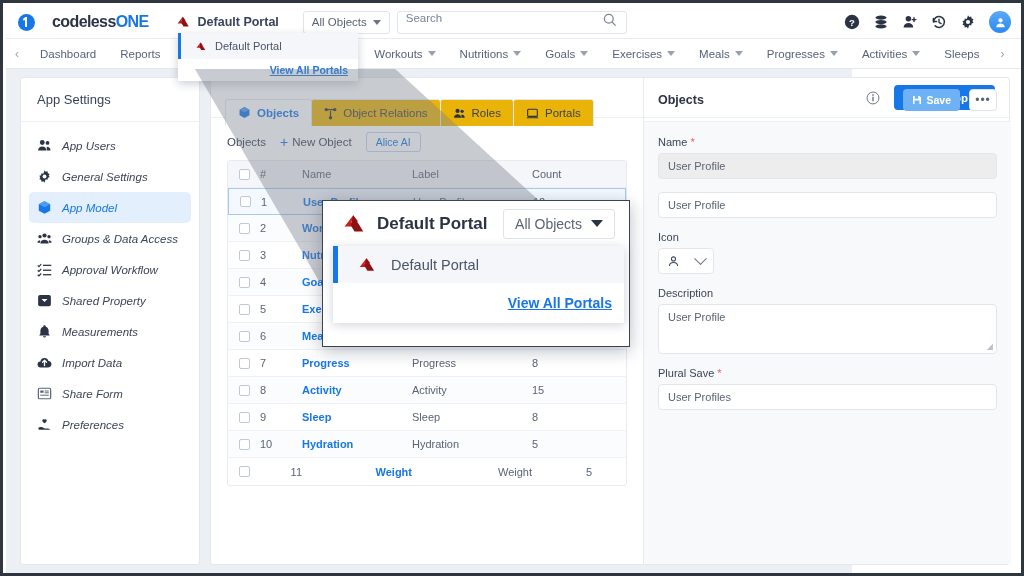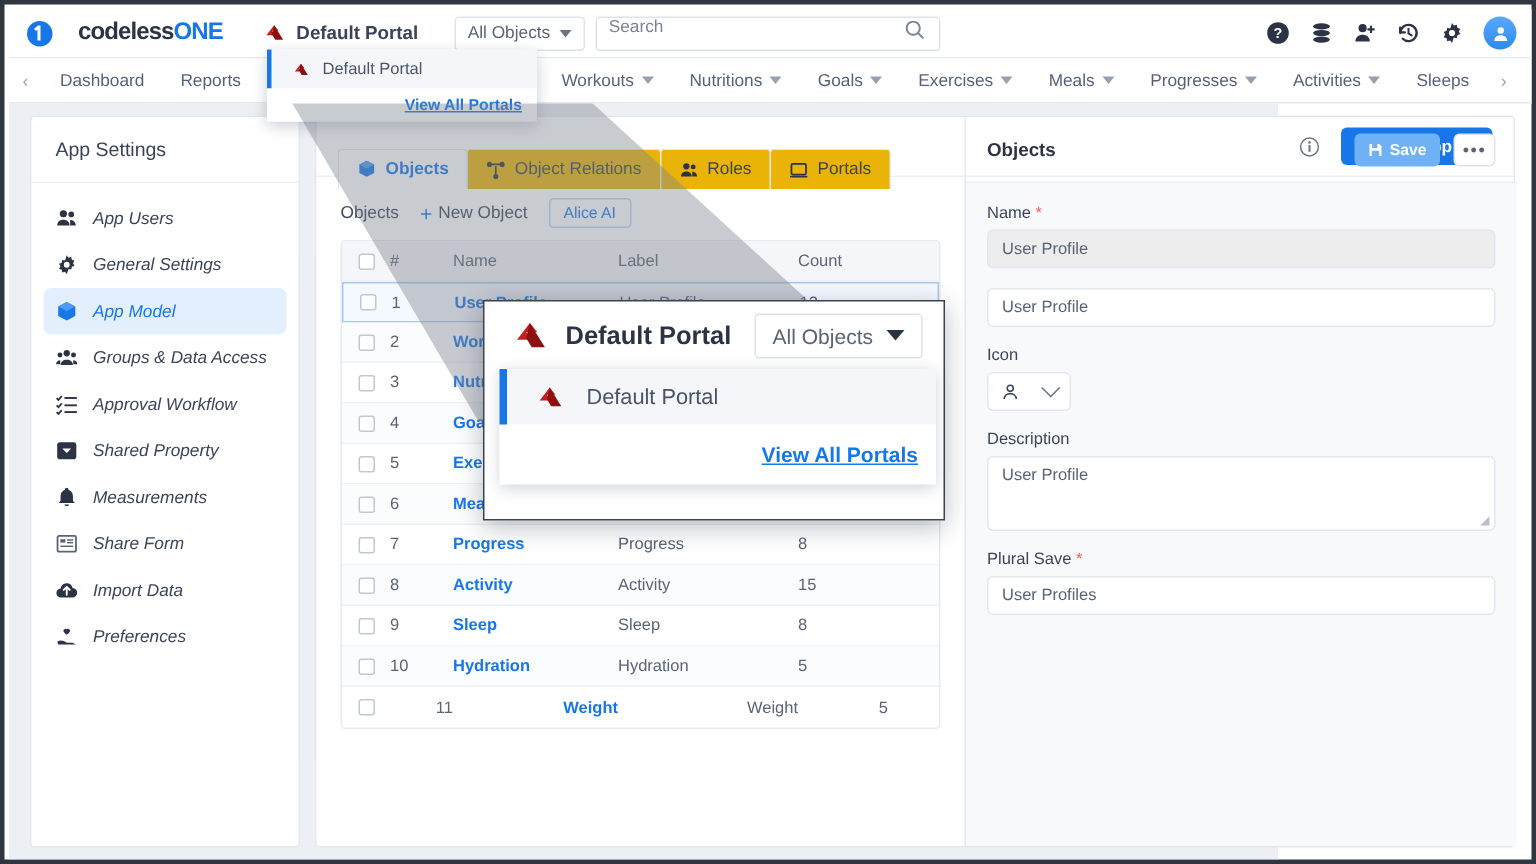--- a/index.html
+++ b/index.html
@@ -435,35 +435,35 @@
         <div class="sb-item">
           <svg class="sb-ico" viewBox="0 0 20 20">
               <path d="M10 1.5c-.9 0-1.6.7-1.6 1.6v.5C5.9 4.3 4.5 6.3 4.5 9v4l-1.6 2.2h14.2L15.5 13V9c0-2.7-1.4-4.7-3.9-5.4v-.5c0-.9-.7-1.6-1.6-1.6z" fill="#2c3345"></path>
               <path d="M7.8 16.4a2.3 2.3 0 0 0 4.4 0z" fill="#2c3345"></path>
             </svg>
           <span>Measurements</span>
         </div>
 
         <div class="sb-item">
           <svg class="sb-ico" viewBox="0 0 20 20">
+              <path d="M5 16.5a4 4 0 0 1-.4-8A5.4 5.4 0 0 1 15.2 8a3.9 3.9 0 0 1-.4 8.5z" fill="#2c3345"></path>
+              <path d="M10 14V7m0 0L7.3 9.7M10 7l2.7 2.7" stroke="#fff" stroke-width="1.7" fill="none" stroke-linecap="round"></path>
+            </svg>
+          <span>Import Data</span>
+        </div>
+
+        <div class="sb-item">
+          <svg class="sb-ico" viewBox="0 0 20 20">
               <rect x="1.8" y="3" width="16.4" height="14" rx="1.5" stroke="#5a6474" stroke-width="1.6" fill="none"></rect>
               <rect x="4.3" y="6" width="4.5" height="3" fill="#5a6474"></rect>
               <rect x="10.3" y="6" width="5.4" height="1.3" fill="#5a6474"></rect>
               <rect x="10.3" y="8.4" width="5.4" height="1.3" fill="#5a6474"></rect>
               <rect x="4.3" y="11.6" width="11.4" height="1.3" fill="#5a6474"></rect>
             </svg>
           <span>Share Form</span>
-        </div>
-
-        <div class="sb-item">
-          <svg class="sb-ico" viewBox="0 0 20 20">
-              <path d="M5 16.5a4 4 0 0 1-.4-8A5.4 5.4 0 0 1 15.2 8a3.9 3.9 0 0 1-.4 8.5z" fill="#2c3345"></path>
-              <path d="M10 14V7m0 0L7.3 9.7M10 7l2.7 2.7" stroke="#fff" stroke-width="1.7" fill="none" stroke-linecap="round"></path>
-            </svg>
-          <span>Import Data</span>
         </div>
 
         <div class="sb-item">
           <svg class="sb-ico" viewBox="0 0 20 20">
               <path d="M10 8.2s-3-1.7-3-3.7A1.9 1.9 0 0 1 10 3.3a1.9 1.9 0 0 1 3 1.2c0 2-3 3.7-3 3.7z" fill="#2c3345"></path>
               <path d="M1.6 14.4c2-1.4 4-1.4 5.6-.6l3.1 1.5H14c1.5 0 2.8.6 3.9 1.6H2.5z" fill="#2c3345"></path>
             </svg>
           <span>Preferences</span>
         </div>
       </div>

